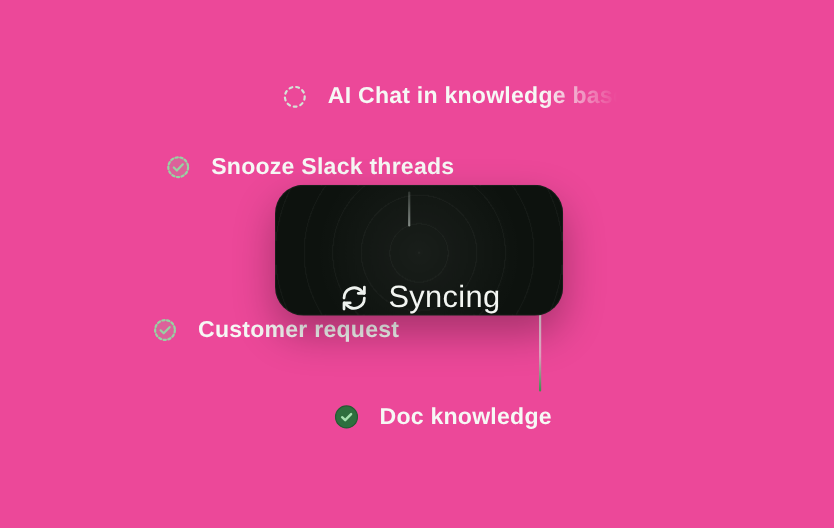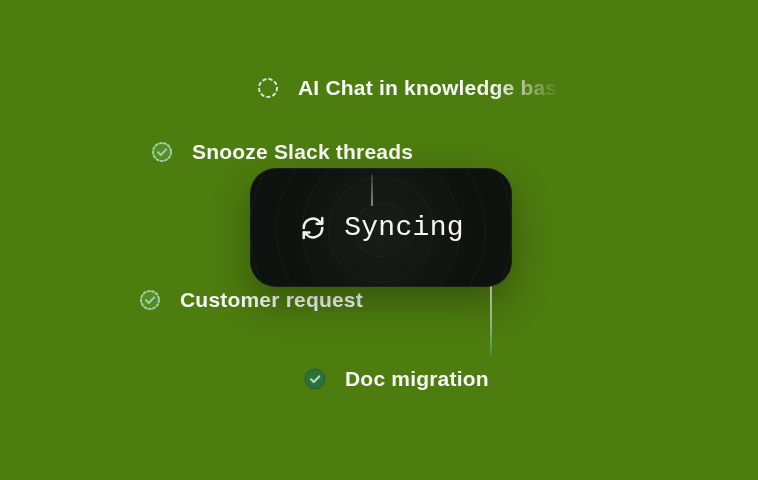--- a/index.html
+++ b/index.html
@@ -3,21 +3,21 @@
 <meta charset="utf-8">
 <style>
   html, body {
     margin: 0;
     padding: 0;
   }
   .stage {
     position: relative;
     width: 758px;
     height: 480px;
-    background: #4d7c0f;
+    background: #ec4899;
     overflow: hidden;
     font-family: "Liberation Sans", sans-serif;
   }
 
   
   .task {
     position: absolute;
     display: flex;
     align-items: center;
     gap: 18px;
@@ -76,25 +76,24 @@
     width: 260px;
     height: 117px;
     border-radius: 26px;
     background:
       radial-gradient(circle at 50% 52%, rgba(255,255,255,0.05), rgba(255,255,255,0) 65%),
       repeating-radial-gradient(circle at 50% 52%, rgba(255,255,255,0.035) 0 1px, rgba(255,255,255,0) 1px 26px),
       #0d120e;
     border: 1px solid rgba(255,255,255,0.05);
     box-shadow: 0 16px 38px rgba(0,0,0,0.30);
     display: flex;
-    align-items: center;
+    align-items: flex-end;
     justify-content: center;
     gap: 16px;
     z-index: 2;
-    font-family: Liberation Mono, monospace;
   }
   .sync-card .sync-glyph {
     width: 30px;
     height: 30px;
     display: inline-flex;
   }
   .sync-card .sync-text {
     color: #f3f6f2;
     font-size: 28px;
     font-weight: 500;
@@ -152,16 +151,16 @@
     <span class="label">Customer request</span>
   </div>
 
   <div class="task task-4">
     <span class="badge">
       <svg viewBox="0 0 24 24" width="24" height="24">
         <circle cx="12" cy="12" r="10" fill="#2e6f3e" stroke="#255c33" stroke-width="1"></circle>
         <path d="M8 12.3 L10.8 15 L16.2 9.4" fill="none" stroke="#a5e2af" stroke-width="2.2" stroke-linecap="round" stroke-linejoin="round"></path>
       </svg>
     </span>
-    <span class="label">Doc migration</span>
+    <span class="label">Doc knowledge</span>
   </div>
 
 </div>
 
 </body></html>

